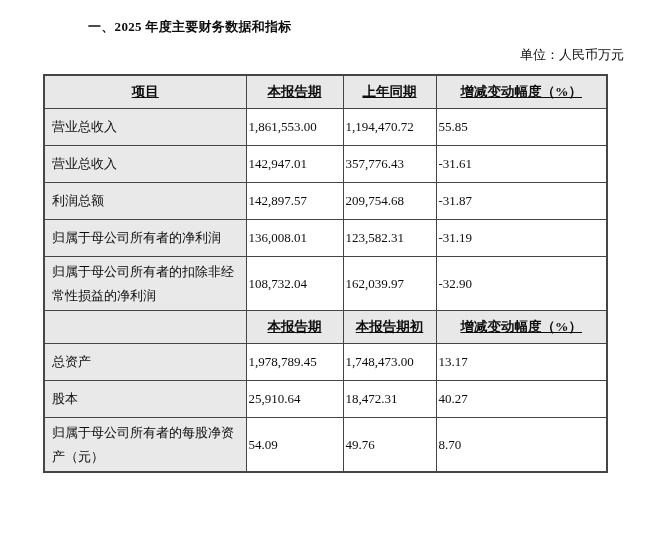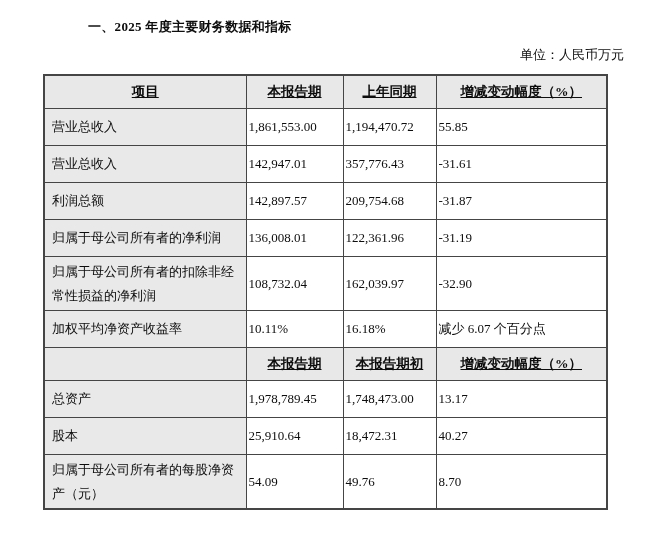--- a/index.html
+++ b/index.html
@@ -91,34 +91,28 @@
     </tr>
     <tr class="single">
       <td class="lbl">利润总额</td>
       <td class="num">142,897.57</td>
       <td class="num">209,754.68</td>
       <td class="num">-31.87</td>
     </tr>
     <tr class="single">
       <td class="lbl">归属于母公司所有者的净利润</td>
       <td class="num">136,008.01</td>
-      <td class="num">122,361.96</td>
+      <td class="num">123,582.31</td>
       <td class="num">-31.19</td>
     </tr>
     <tr class="tall">
       <td class="lbl">归属于母公司所有者的扣除非经常性损益的净利润</td>
       <td class="num">108,732.04</td>
       <td class="num">162,039.97</td>
       <td class="num">-32.90</td>
-    </tr>
-    <tr class="single">
-      <td class="lbl">加权平均净资产收益率</td>
-      <td class="num">10.11%</td>
-      <td class="num">16.18%</td>
-      <td class="num">减少 6.07 个百分点</td>
     </tr>
 
     <tr>
       <th></th>
       <th>本报告期</th>
       <th>本报告期初</th>
       <th>增减变动幅度（%）</th>
     </tr>
 
     <tr class="single">

